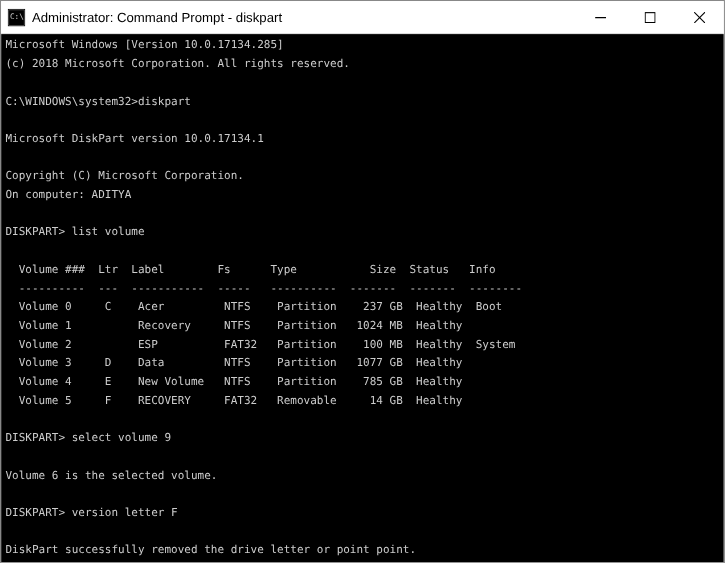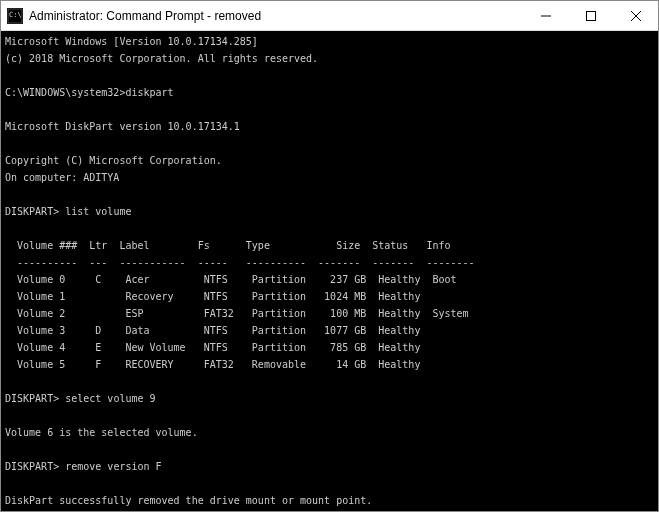--- a/index.html
+++ b/index.html
@@ -52,21 +52,21 @@
 <body>
 
 <div class="titlebar">
   <span class="appicon">
     <svg width="16" height="16" viewBox="0 0 16 16">
       <rect x="0" y="0" width="16" height="16" fill="#000"></rect>
       <rect x="1" y="1" width="14" height="14" fill="#000" stroke="#888" stroke-width="0.5"></rect>
       <text x="2" y="9" font-size="7" fill="#ccc" font-family="monospace">C:\</text>
     </svg>
   </span>
-  <span class="title">Administrator: Command Prompt - removed</span>
+  <span class="title">Administrator: Command Prompt - diskpart</span>
   <div class="winbtn">
     <svg width="10" height="10">
         <line x1="0" y1="5" x2="10" y2="5" stroke="#000" stroke-width="1"></line>
       </svg>
   </div>
   <div class="winbtn">
     <svg width="10" height="10">
         <rect x="0.5" y="0.5" width="9" height="9" fill="none" stroke="#000" stroke-width="1"></rect>
       </svg>
   </div>
@@ -96,17 +96,17 @@
   Volume 1          Recovery     NTFS    Partition   1024 MB  Healthy          
   Volume 2          ESP          FAT32   Partition    100 MB  Healthy  System  
   Volume 3     D    Data         NTFS    Partition   1077 GB  Healthy          
   Volume 4     E    New Volume   NTFS    Partition    785 GB  Healthy          
   Volume 5     F    RECOVERY     FAT32   Removable     14 GB  Healthy          
 </span>
 <span>DISKPART&gt;</span> <span>select volume 9</span>
 
 <span>Volume 6 is the selected volume.</span>
 
-<span>DISKPART&gt;</span> <span>remove version F</span>
+<span>DISKPART&gt;</span> <span>version letter F</span>
 
-<span>DiskPart successfully removed the drive mount or mount point.</span>
+<span>DiskPart successfully removed the drive letter or point point.</span>
 
  </div>
 
 </body></html>

